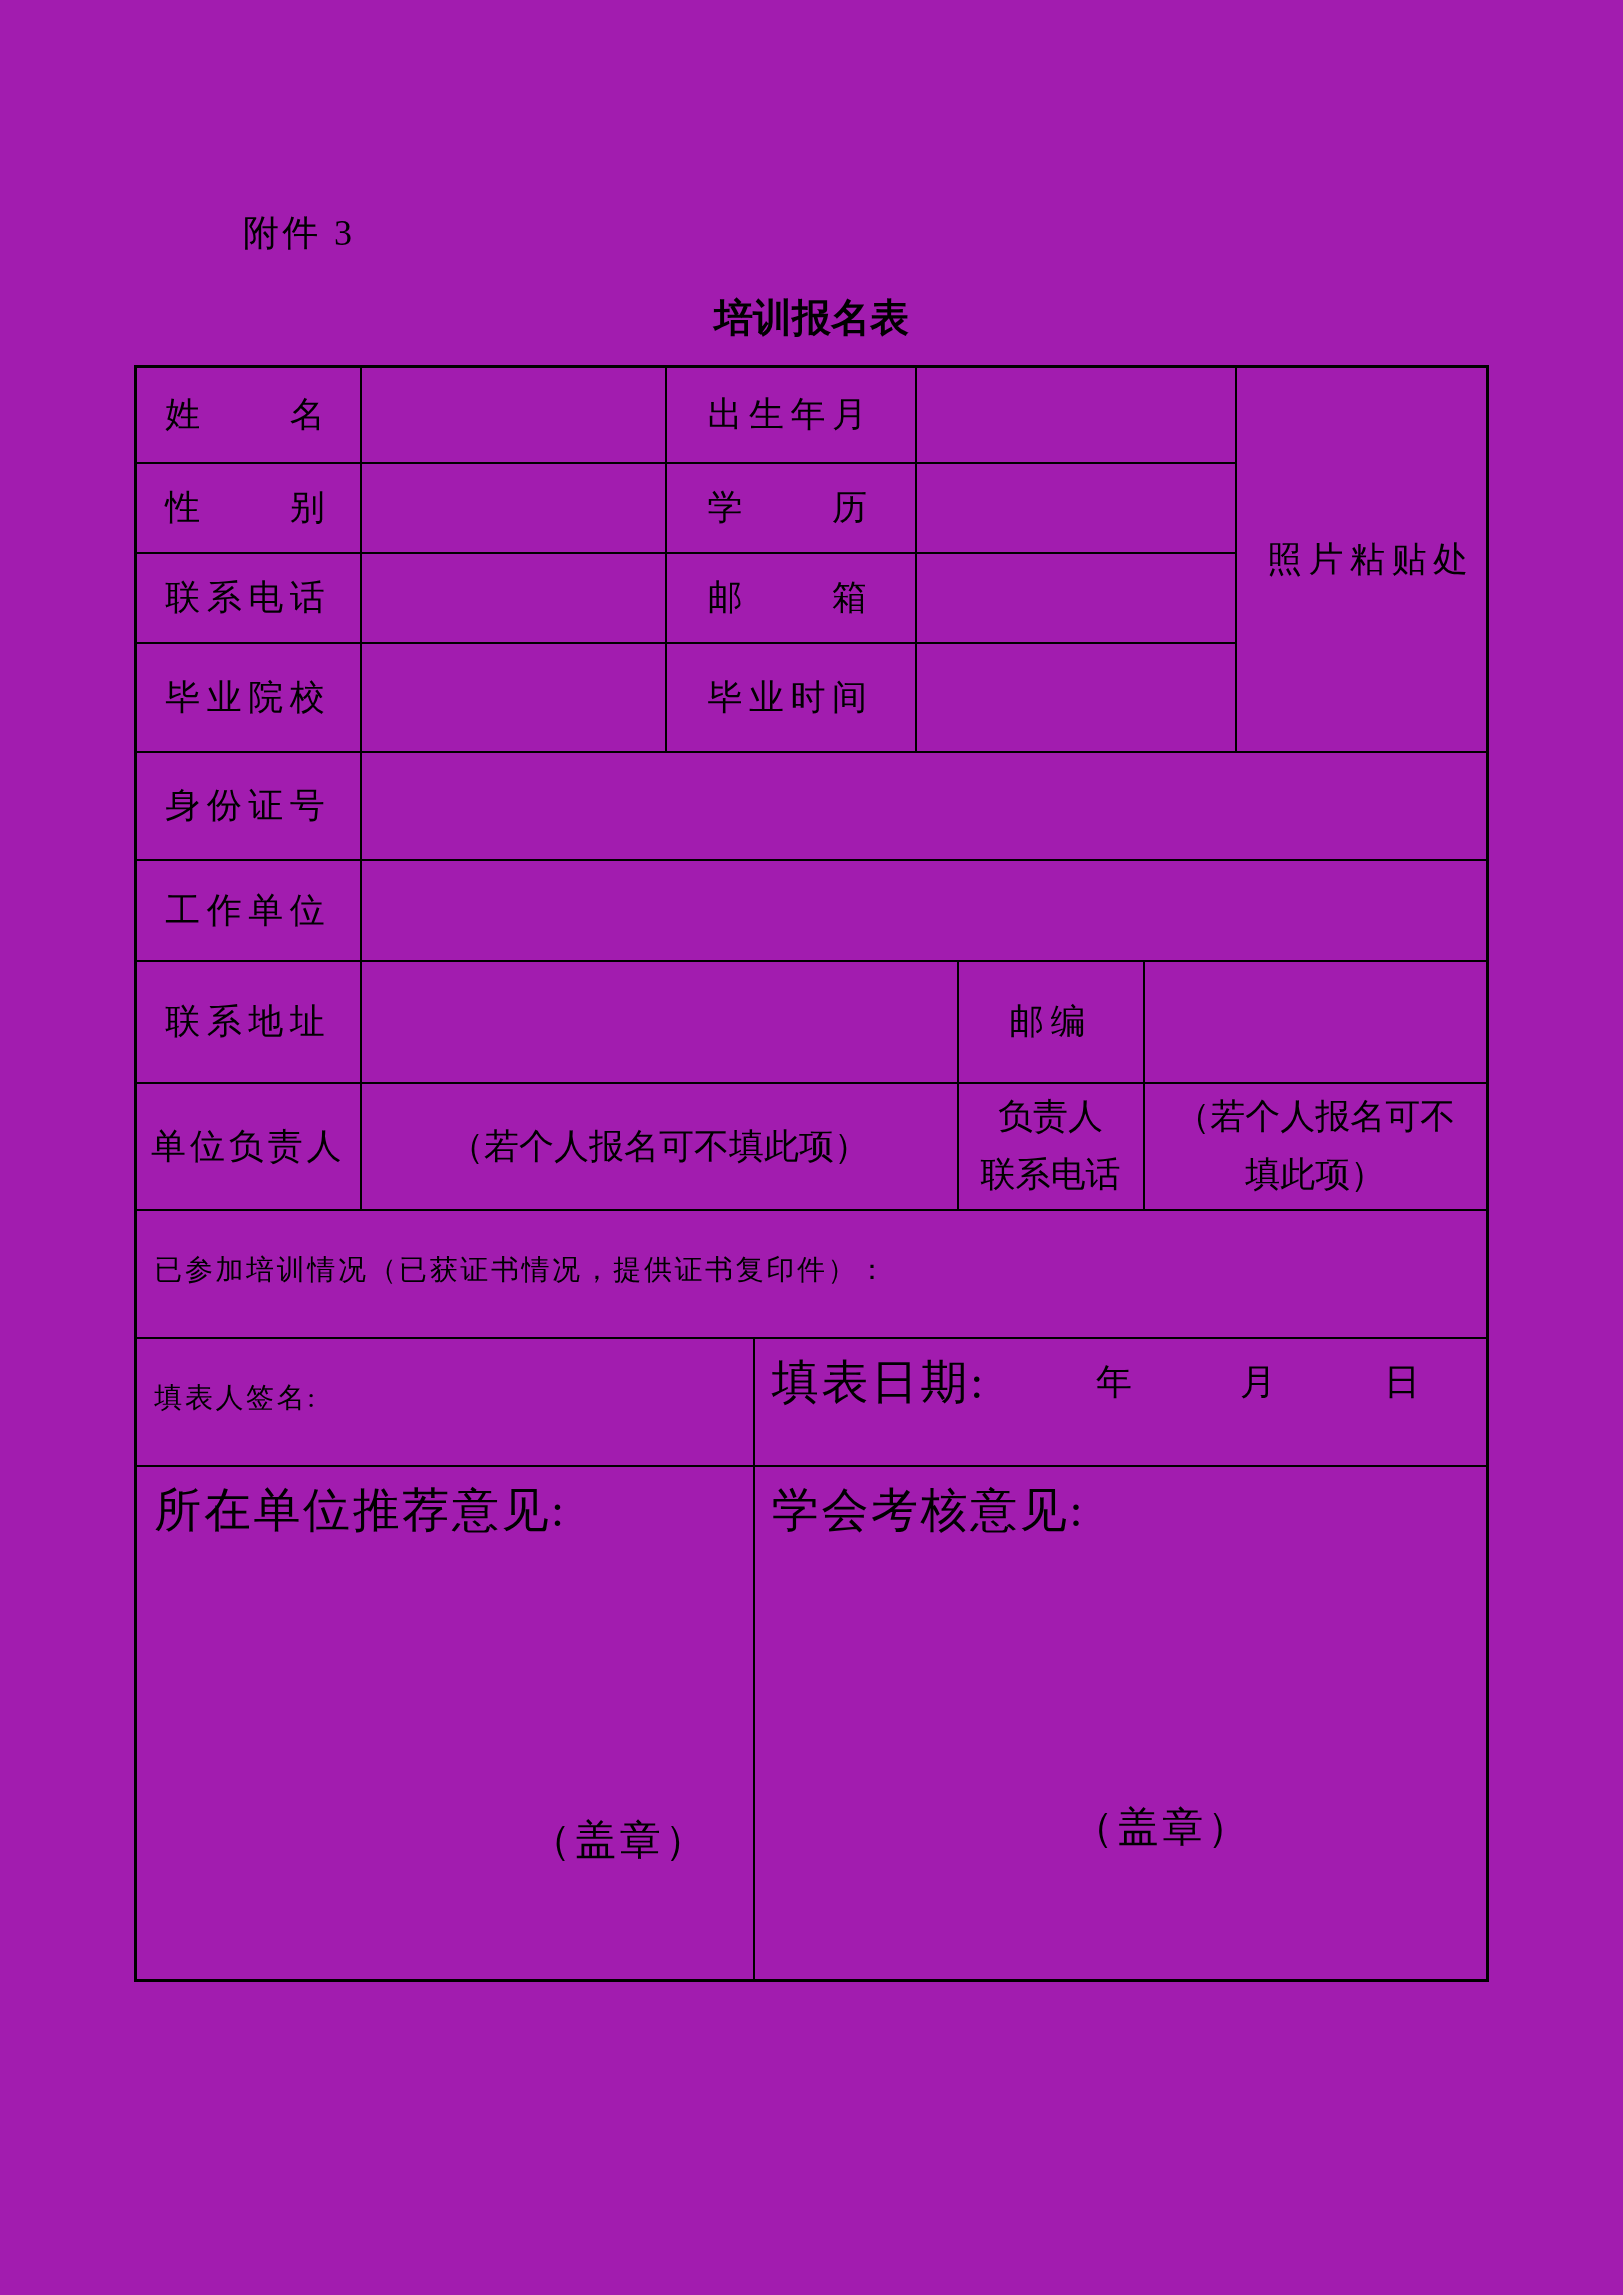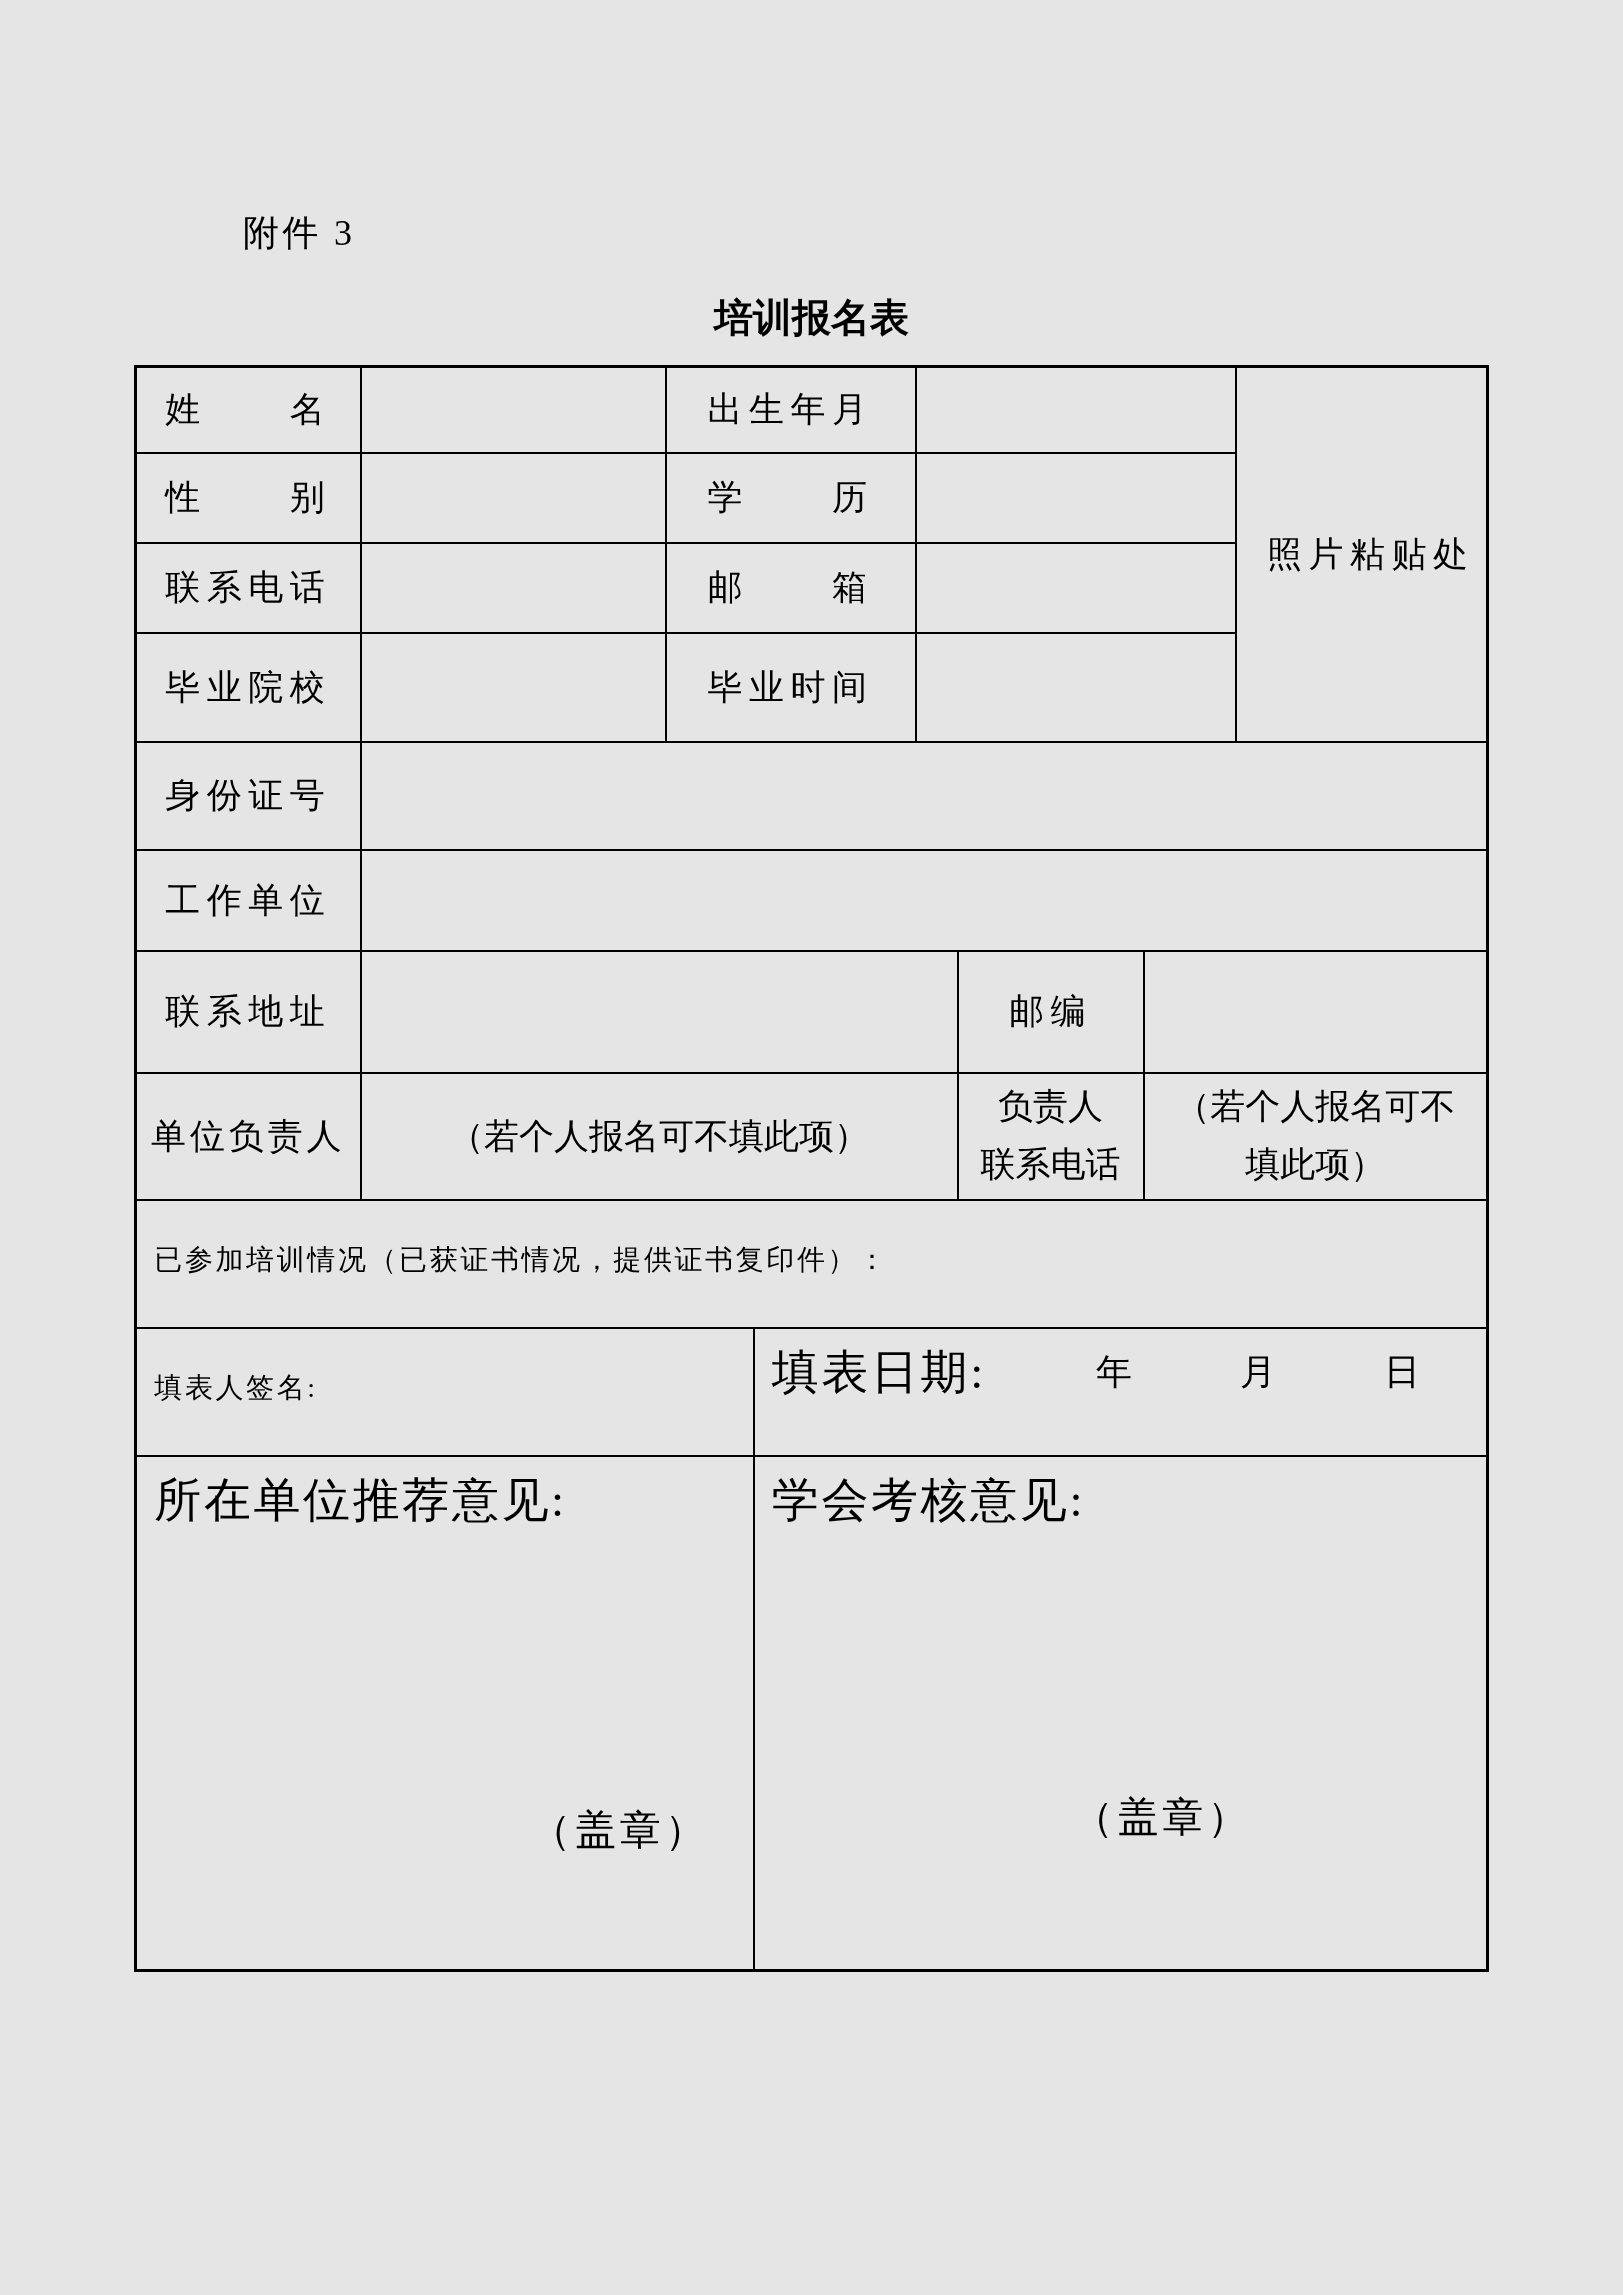--- a/index.html
+++ b/index.html
@@ -1,20 +1,20 @@
 <!DOCTYPE html>
 <html style="font-size:10.5px"><head>
 <meta charset="utf-8">
 <style>
   html, body { margin: 0; padding: 0; background: #ffffff; }
   #page {
     position: relative;
     width: 1623px;
     height: 2295px;
-    background: #e5e5e5;
+    background: #a21caf;
     color: #000000;
     font-family: "Liberation Serif", "DejaVu Serif", serif;
   }
   .attachment {
     position: absolute;
     left: 243px;
     top: 209px;
     font-size: 36px;
     letter-spacing: 3.3px;
   }
@@ -97,21 +97,21 @@
         <col style="width:305px">
         <col style="width:88px">
         <col style="width:162px">
       <col style="width:42px">
         <col style="width:186px">
         <col style="width:92px">
         <col style="width:252px">
     </colgroup>
 
     <tbody>
-        <tr style="height:86px">
+        <tr style="height:96px">
       <td class="lbl">姓　　名</td>
       <td></td>
       <td class="lbl" colspan="2">出生年月</td>
       <td colspan="3"></td>
       <td class="photo-cell" rowspan="4">照片粘贴处</td>
     </tr>
 
     <tr style="height:90px">
       <td class="lbl">性　　别</td>
       <td></td>

